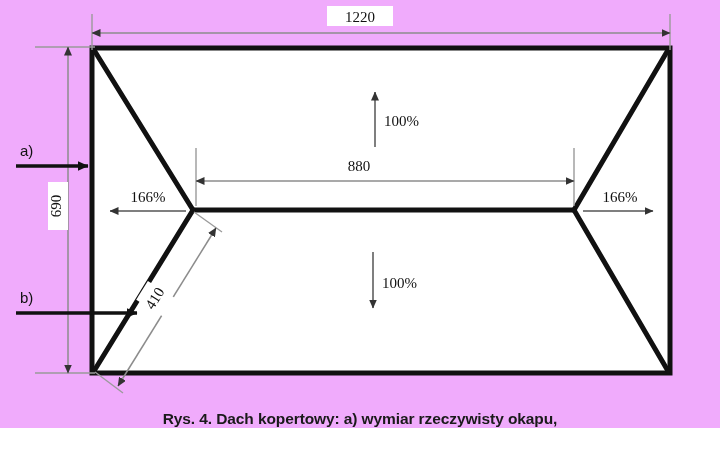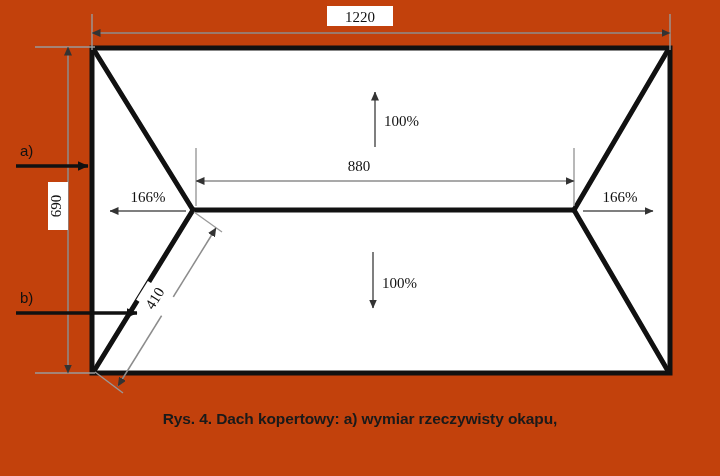--- a/index.html
+++ b/index.html
@@ -9,22 +9,22 @@
   }
   body {
     width: 720px;
     height: 476px;
     font-family: "Liberation Serif", serif;
     overflow: hidden;
   }
   #figure-root {
     position: relative;
     width: 720px;
-    height: 476px;
-    background: #c2410c;
+    height: 428px;
+    background: #f0abfc;
   }
   svg#diagram {
     position: absolute;
     left: 0;
     top: 0;
     width: 720px;
     height: 476px;
     display: block;
   }
   .caption-block {

